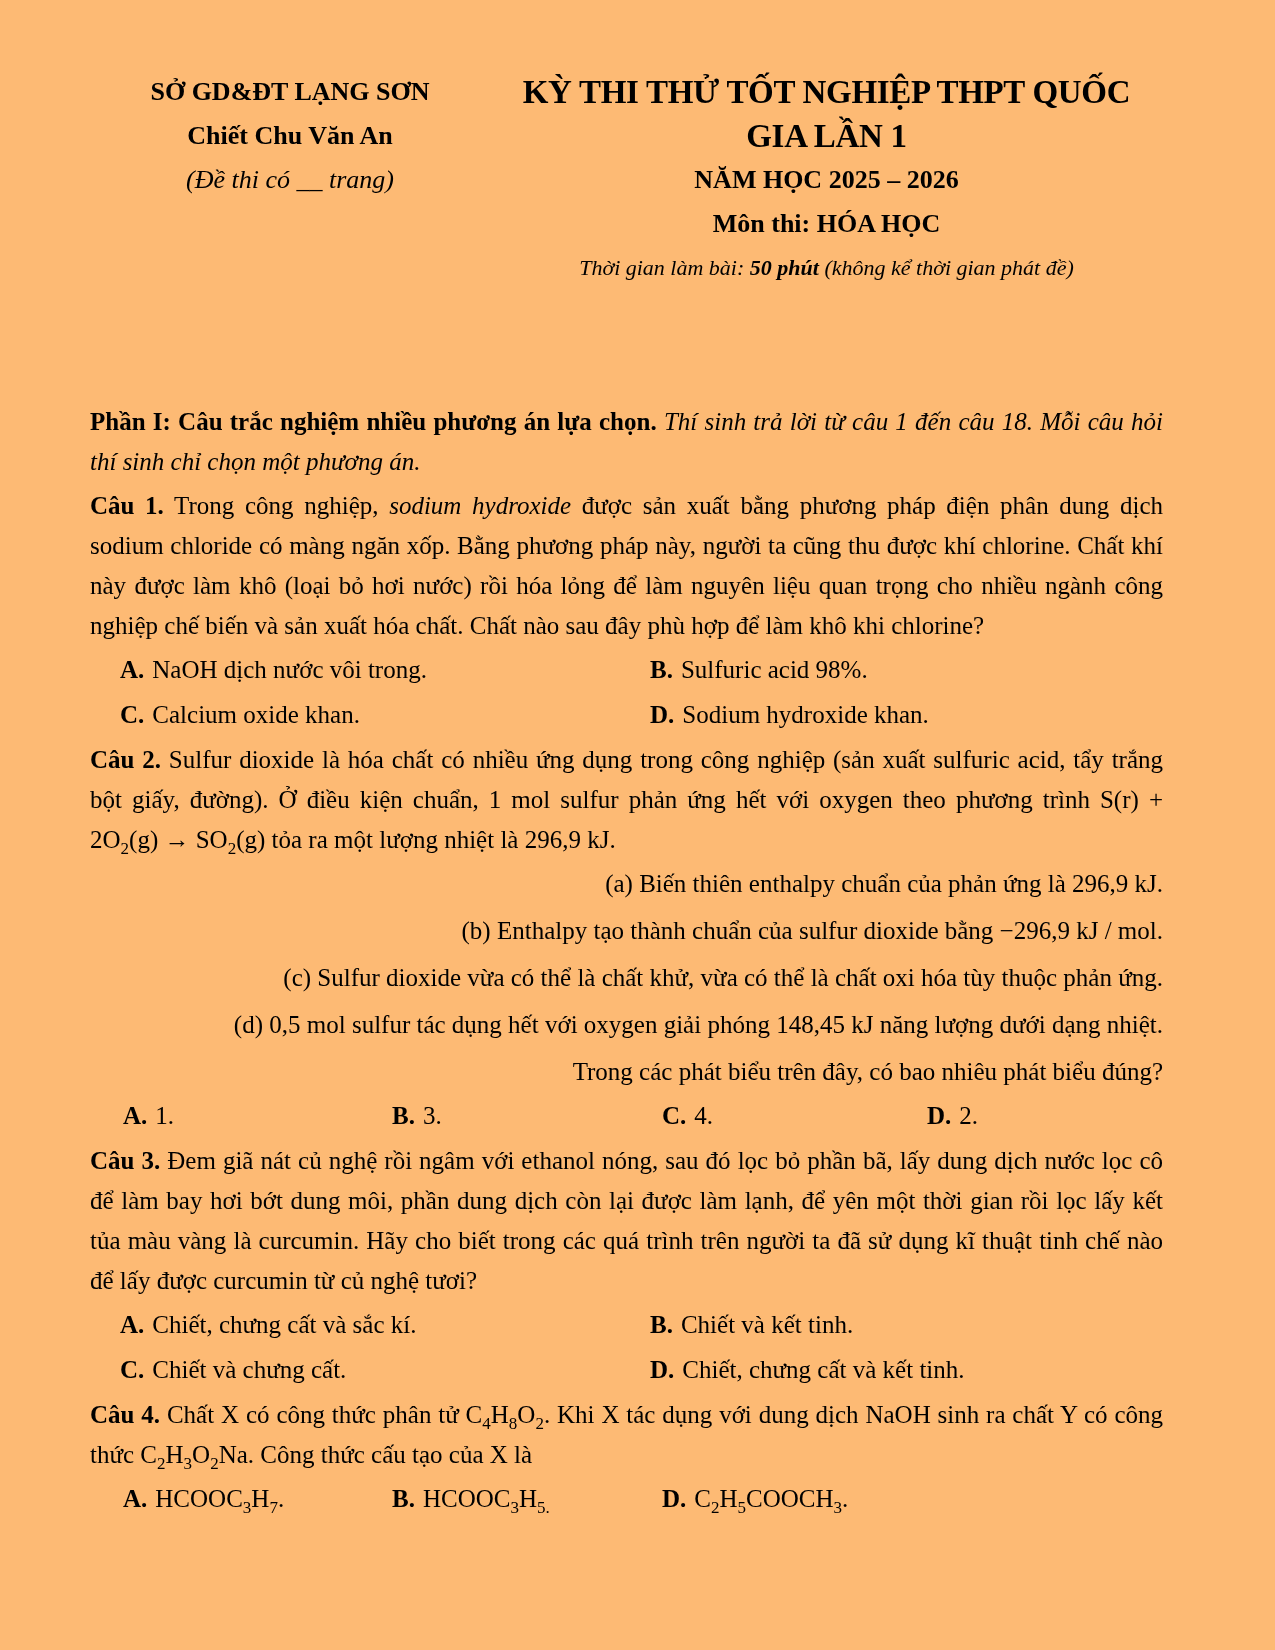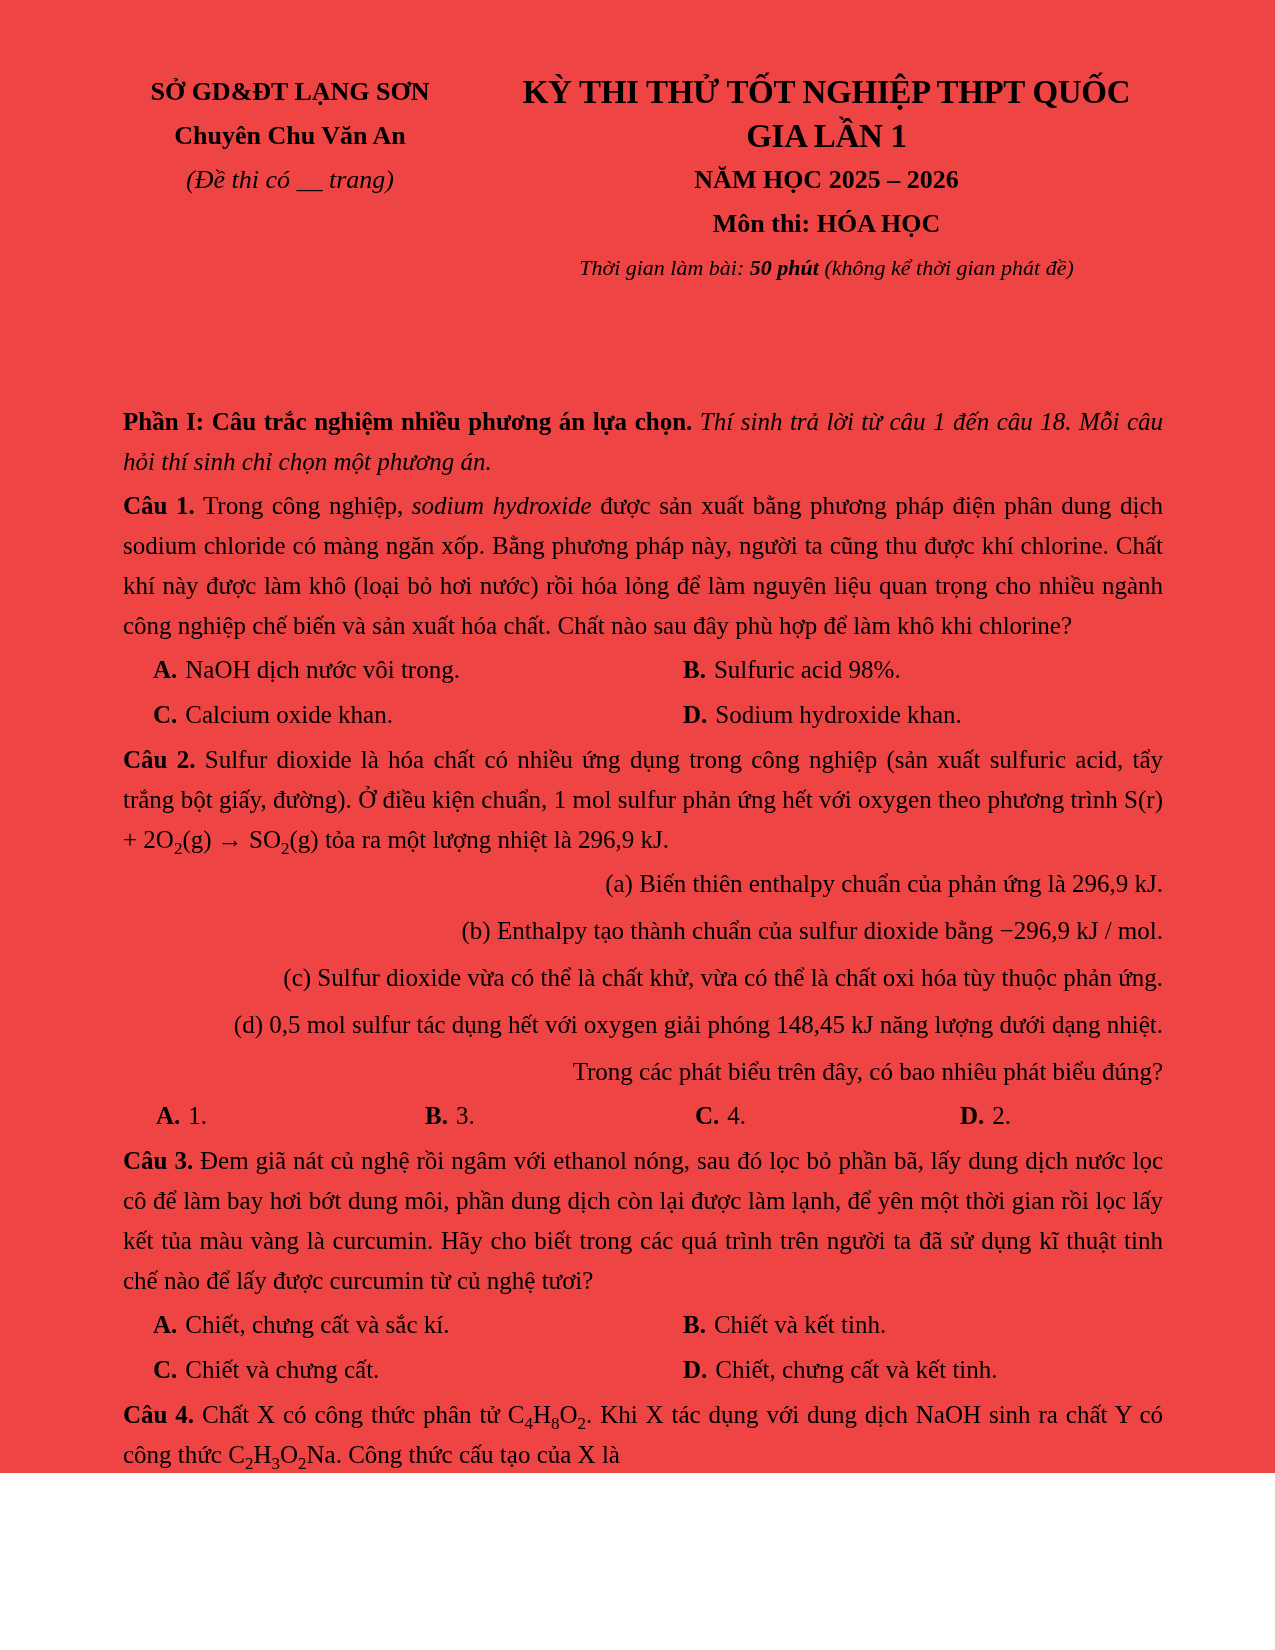--- a/index.html
+++ b/index.html
@@ -1,61 +1,61 @@
 <!DOCTYPE html>
 <html lang="vi"><head>
 <meta charset="utf-8">
 <style>
   html,body{margin:0;padding:0;background:#ffffff;}
   .page{
     position:relative;
-    width:1275px;height:1473px;
+    width:1275px;height:1650px;
     box-sizing:border-box;
     padding:70px 112px 0 90px;
-    background:#ef4444;
+    background:#fdba74;
     color:#000000;
     font-family:"Liberation Serif","DejaVu Serif",serif;
     font-size:25px;
     overflow:hidden;
   }
   .bold{font-weight:bold;}
   .italic{font-style:italic;}
   .st-i{font-style:italic;}
   sub{font-size:68%;line-height:0;}
 
   
   .header{display:flex;}
   .header-left{width:400px;text-align:center;line-height:44px;font-size:26px;}
   .header-right{flex:1;text-align:center;line-height:44px;font-size:26px;}
   .exam-title{font-size:33px;letter-spacing:-0.3px;}
   .time-line{font-size:22px;}
 
   
-  main{margin-top:112px;margin-left:33px;}
+  main{margin-top:112px;}
   .para{margin:0 0 4px 0;line-height:40px;text-align:justify;}
   .stmt{margin:0 0 7px 0;line-height:40px;text-align:right;}
   .closing{margin:0 0 4px 0;}
   .q-label{font-weight:bold;}
   .question{margin:0;}
 
   .opt-row{line-height:40px;margin:0 0 5px 0;display:grid;}
   .opt-row2{grid-template-columns:530px auto;padding-left:30px;}
   .opt-row4{grid-template-columns:269px 270px 265px auto;padding-left:33px;}
   .opt{white-space:nowrap;}
   .opt-label{font-weight:bold;margin-right:8px;}
 </style>
 </head>
 <body>
 
 <div class="page">
 
   <header class="header">
     <div class="header-left">
       <div class="bold">SỞ GD&amp;ĐT LẠNG SƠN</div>
-      <div class="bold">Chuyên Chu Văn An</div>
+      <div class="bold">Chiết Chu Văn An</div>
       <div class="italic">(Đề thi có __ trang)</div>
     </div>
     <div class="header-right">
       <div class="bold exam-title">KỲ THI THỬ TỐT NGHIỆP THPT QUỐC GIA LẦN 1</div>
       <div class="bold">NĂM HỌC 2025 – 2026</div>
       <div class="bold">Môn thi: HÓA HỌC</div>
       <div class="italic time-line"><span>Thời gian làm bài: </span><span class="bold">50 phút</span><span> (không kể thời gian phát đề)</span></div>
     </div>
   </header>
 

